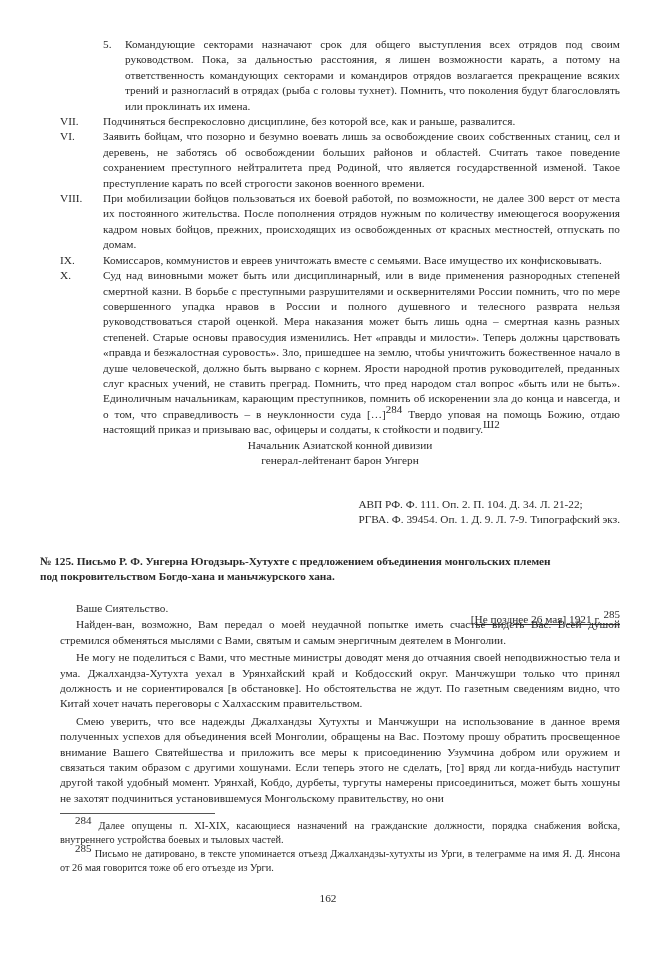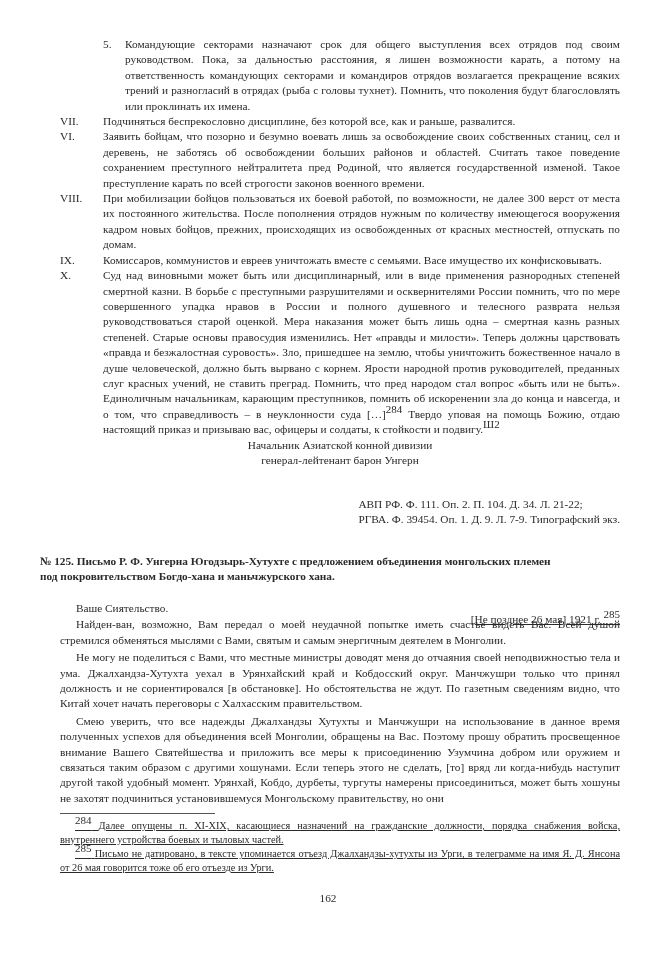--- a/index.html
+++ b/index.html
@@ -23,21 +23,21 @@
     .item.roman .num { width: 43px; margin-left: 0; padding-left: 0; }
     .sig { margin-left: 0; text-align: center; }
     .archive { position: absolute; right: 36px; top: 497px; text-align: left; }
     .doc-title { position: absolute; left: 40px; width: 576px; top: 554px; text-align: left; font-weight: bold; }
     .date { position: absolute; right: 36px; top: 612px; text-align: left; text-decoration: underline; }
     .letter { position: absolute; left: 60px; top: 601px; width: 560px; text-align: justify; }
     .letter p { margin: 0; text-indent: 16px; margin-bottom: 2px; }
     .letter p.first { margin-bottom: 1px; }
     sup { font-size: 11px; line-height: 0; vertical-align: 5px; }
     .sep { position: absolute; left: 60px; top: 813px; width: 155px; border-top: 1px solid #555; }
-    .notes { position: absolute; left: 60px; top: 819px; width: 560px; font-size: 10.3px; line-height: 13.6px; text-align: justify; text-decoration: underline; }
+    .notes { position: absolute; left: 60px; top: 819px; width: 560px; font-size: 10.3px; line-height: 13.6px; text-align: justify; }
     .notes p { margin: 0 0 1px 0; text-indent: 15px; }
     .pagenum { position: absolute; left: 0; width: 656px; top: 891px; text-align: center; }
   </style>
 </head>
 <body>
 
 <div class="page">
 
   <div class="ol">
     <div class="item sub">

